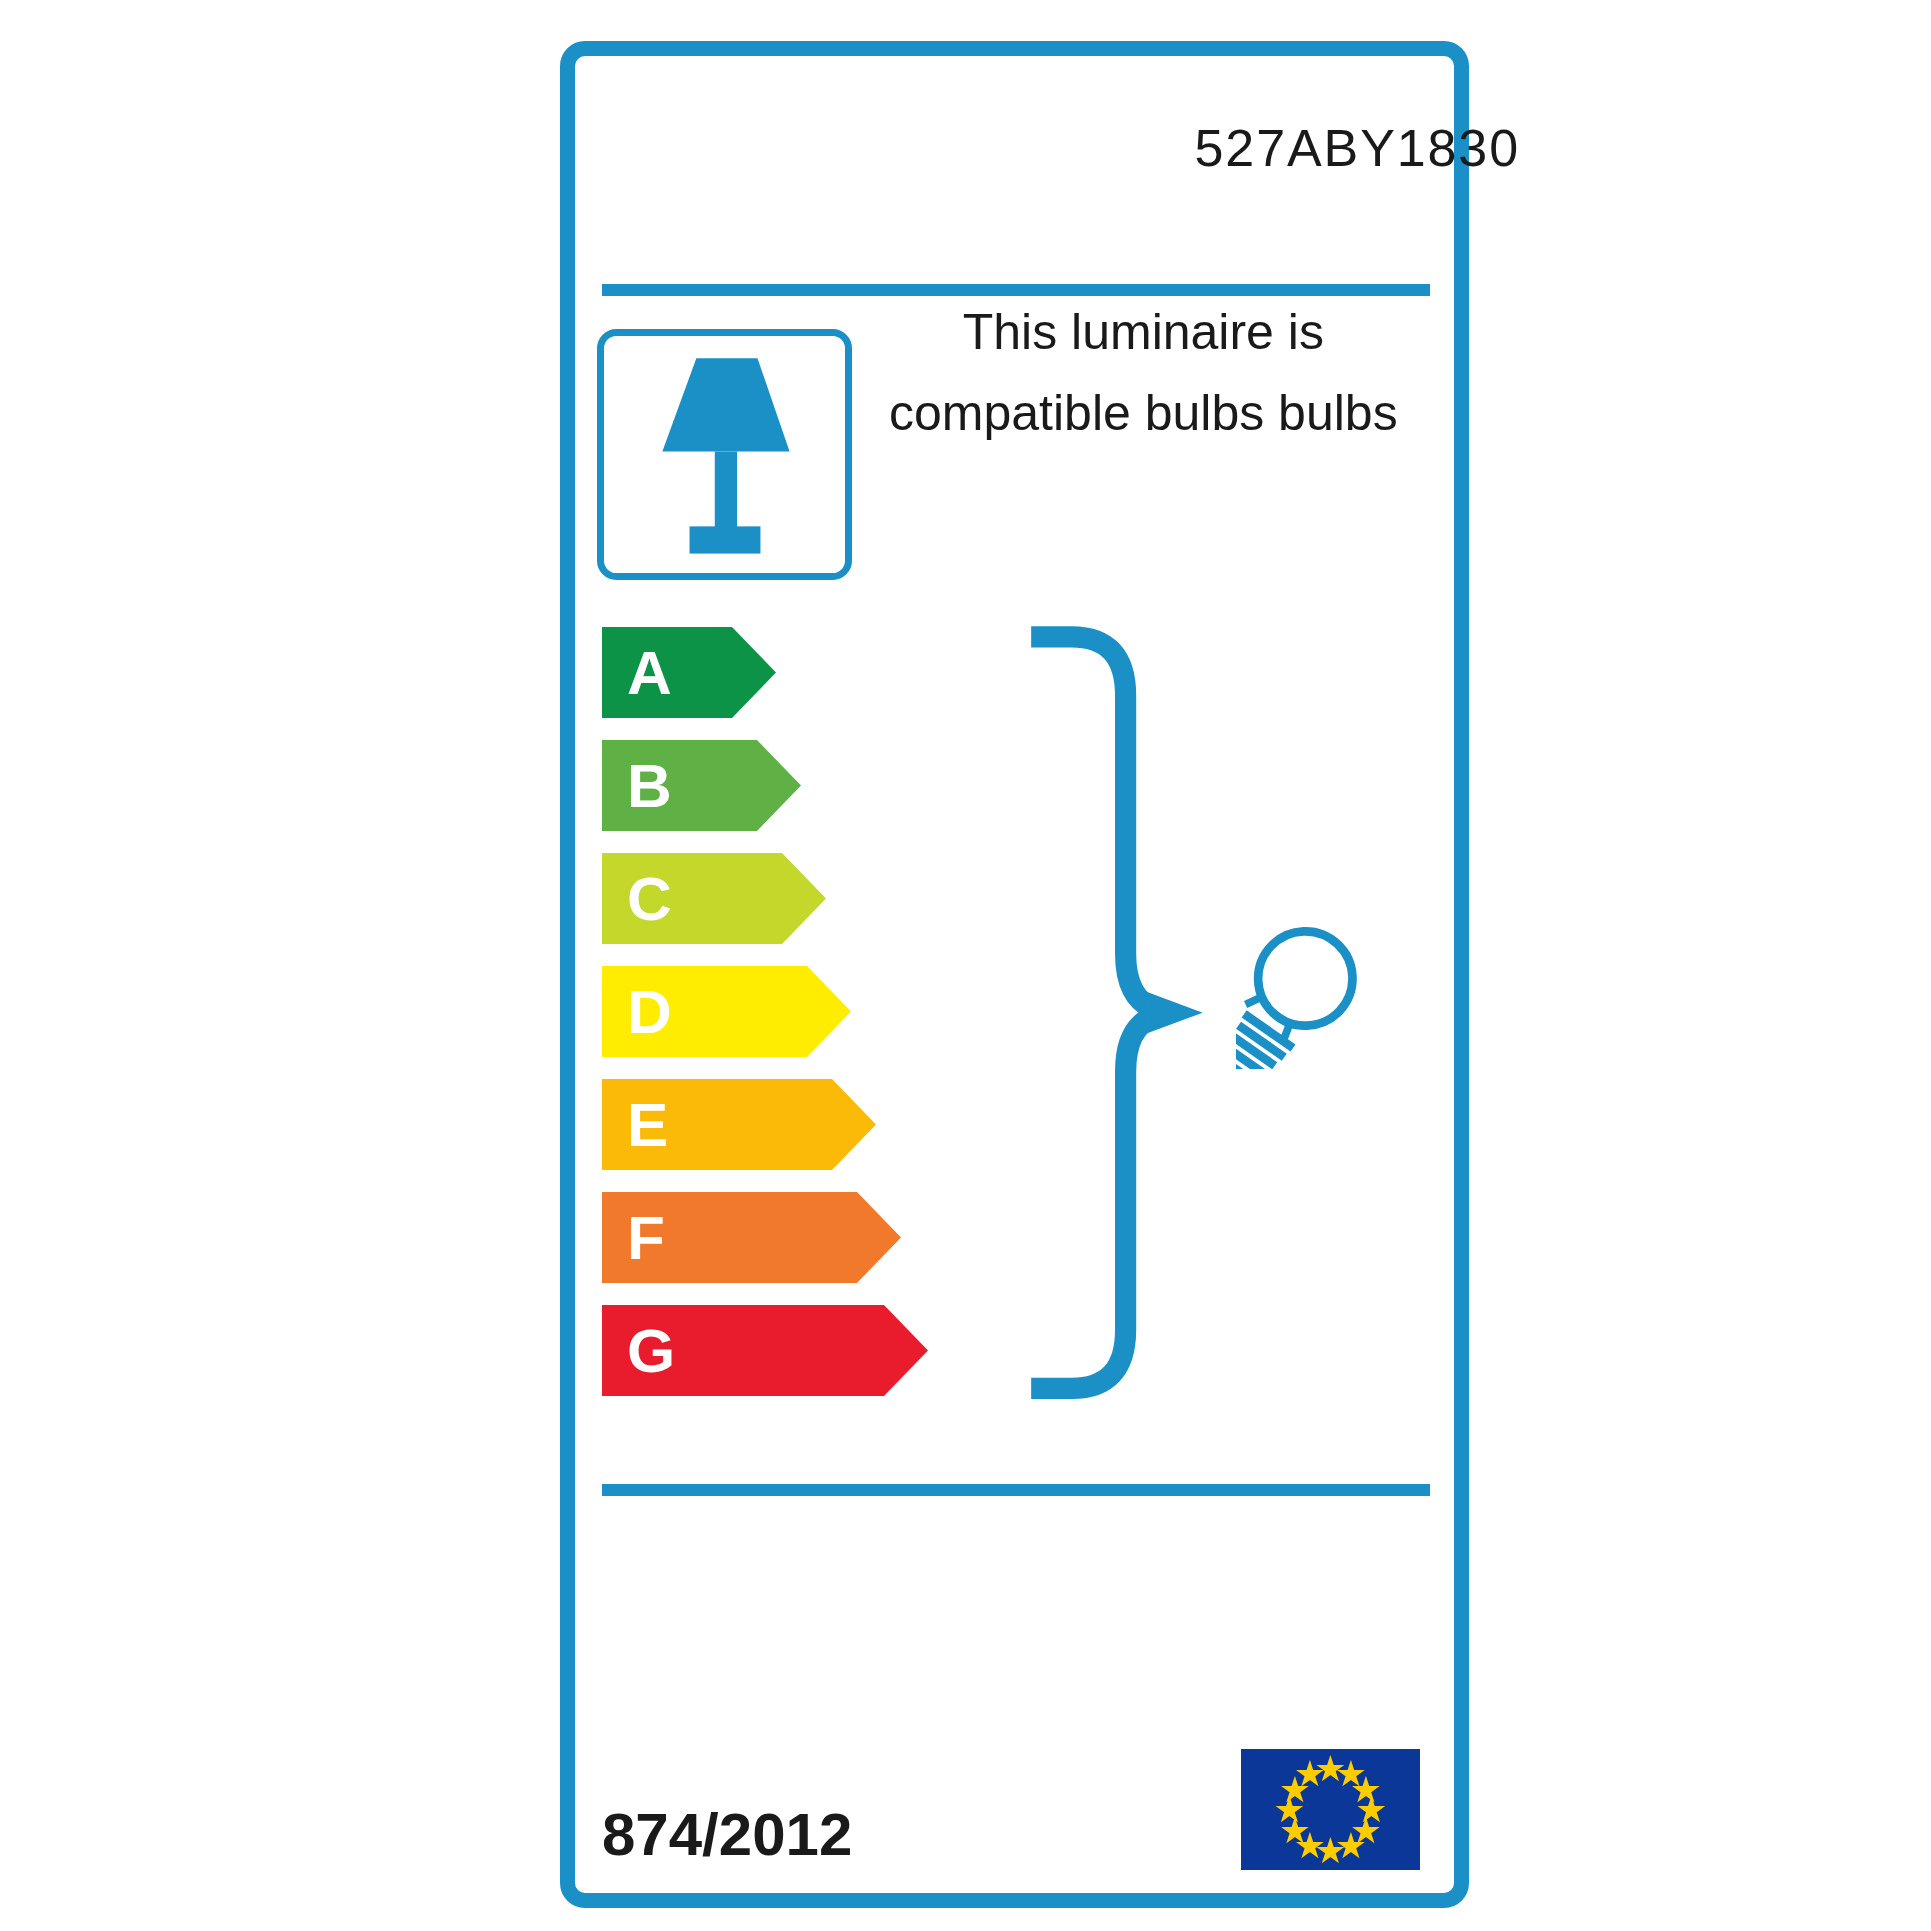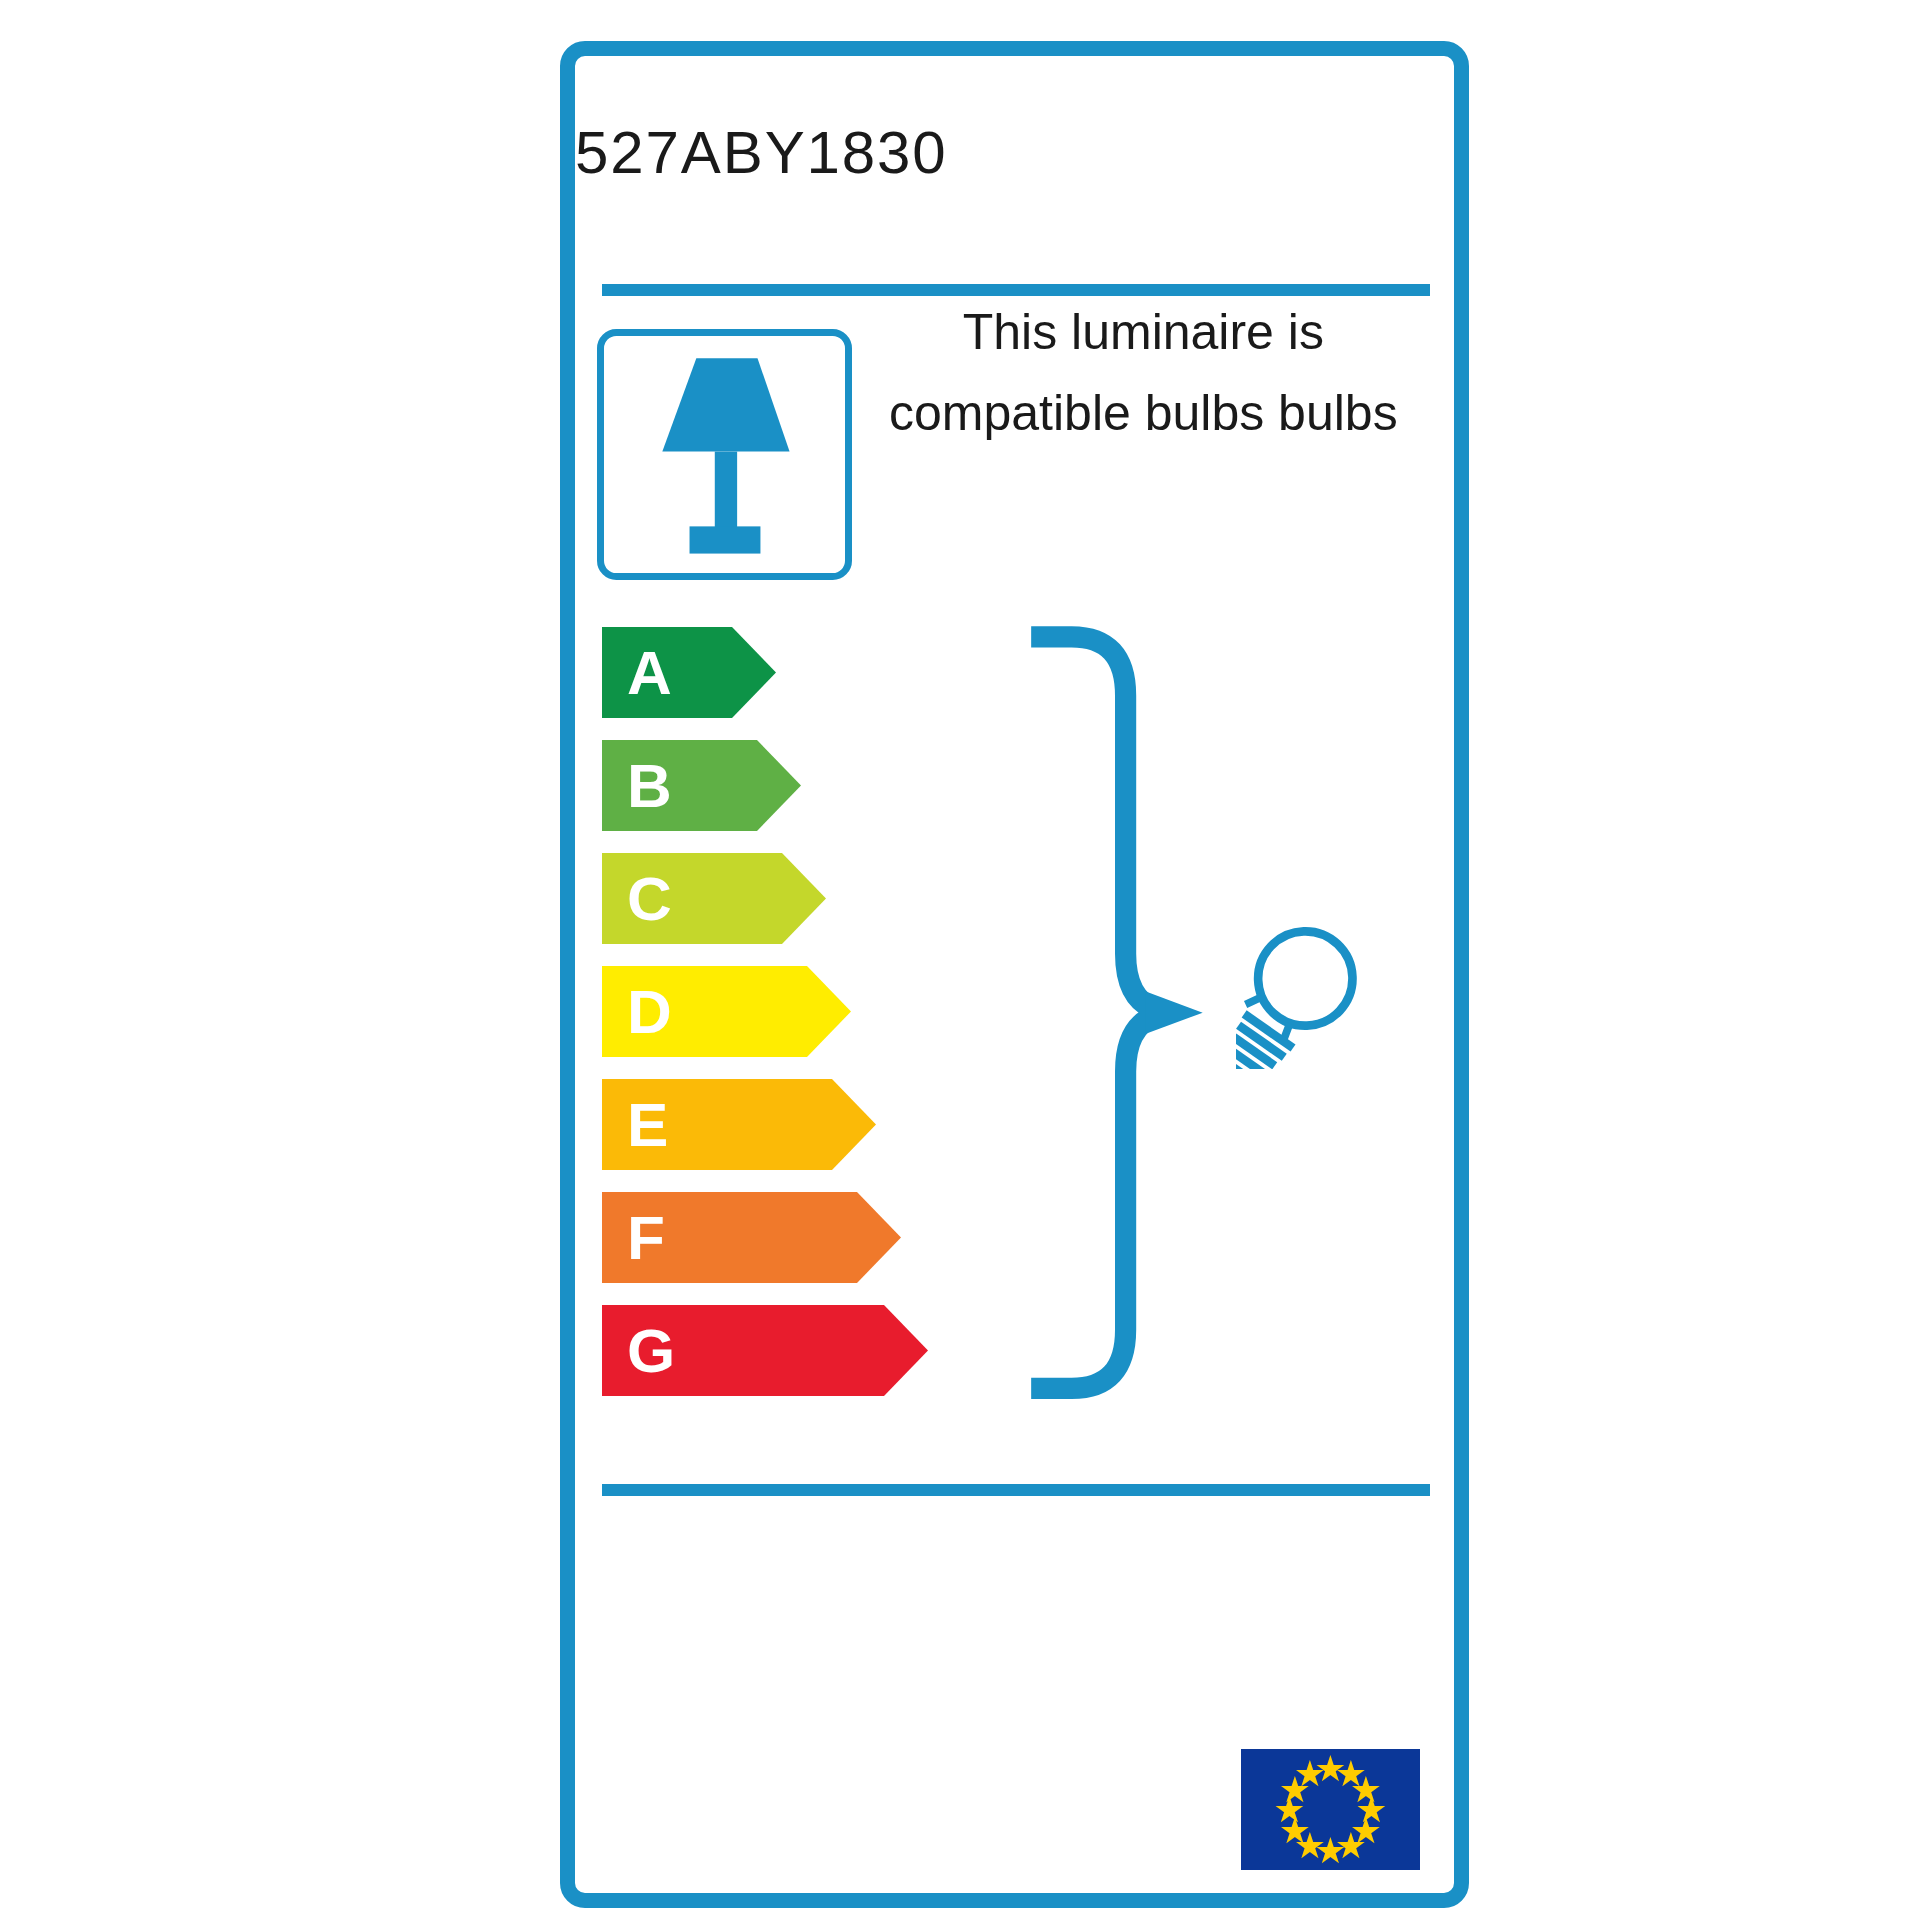--- a/index.html
+++ b/index.html
@@ -11,22 +11,22 @@
   html,body{margin:0;padding:0;background:#ffffff;}
   body{
     width:1931px;height:1931px;position:relative;
     font-family:"Liberation Sans", sans-serif;color:var(--ink);
   }
   .frame{
     position:absolute;left:560px;top:41px;width:909px;height:1867px;
     box-sizing:border-box;border:15.4px solid var(--blue);border-radius:25px;
   }
   .model{
-    position:absolute;left:0;top:62px;width:945px;text-align:left;
-    font-size:60px;letter-spacing:1.9px;color:var(--ink);
+    position:absolute;left:0;top:62px;width:945px;text-align:right;
+    font-size:52px;letter-spacing:1.9px;color:var(--ink);
   }
   .hr{position:absolute;left:27px;width:828px;height:11.6px;background:var(--blue);}
   .hr1{top:228px;}
   .hr2{top:1428px;}
   .lamp-box{
     position:absolute;left:22px;top:273px;width:255px;height:251px;
     box-sizing:border-box;border:7.7px solid var(--blue);border-radius:19.3px;
     color:var(--blue);
   }
   .lamp-box svg{display:block;width:100%;height:100%;}
@@ -121,20 +121,21 @@
         <rect x="-29" y="75" width="58" height="9" fill="currentColor"></rect>
         <rect x="-26" y="88" width="52" height="9" fill="currentColor"></rect>
         <rect x="-22" y="101" width="44" height="9" fill="currentColor"></rect>
         <rect x="-10" y="114" width="26" height="8" fill="currentColor"></rect>
       </g>
     </g>
   </svg>
 
   <div class="hr hr2"></div>
 
+  <div class="regulation">874/2012</div>
 
   <div class="eu-flag">
       <span class="eu-star" style="--a: 0deg;">★</span>
       <span class="eu-star" style="--a: 30deg;">★</span>
       <span class="eu-star" style="--a: 60deg;">★</span>
       <span class="eu-star" style="--a: 90deg;">★</span>
       <span class="eu-star" style="--a: 120deg;">★</span>
       <span class="eu-star" style="--a: 150deg;">★</span>
       <span class="eu-star" style="--a: 180deg;">★</span>
       <span class="eu-star" style="--a: 210deg;">★</span>

